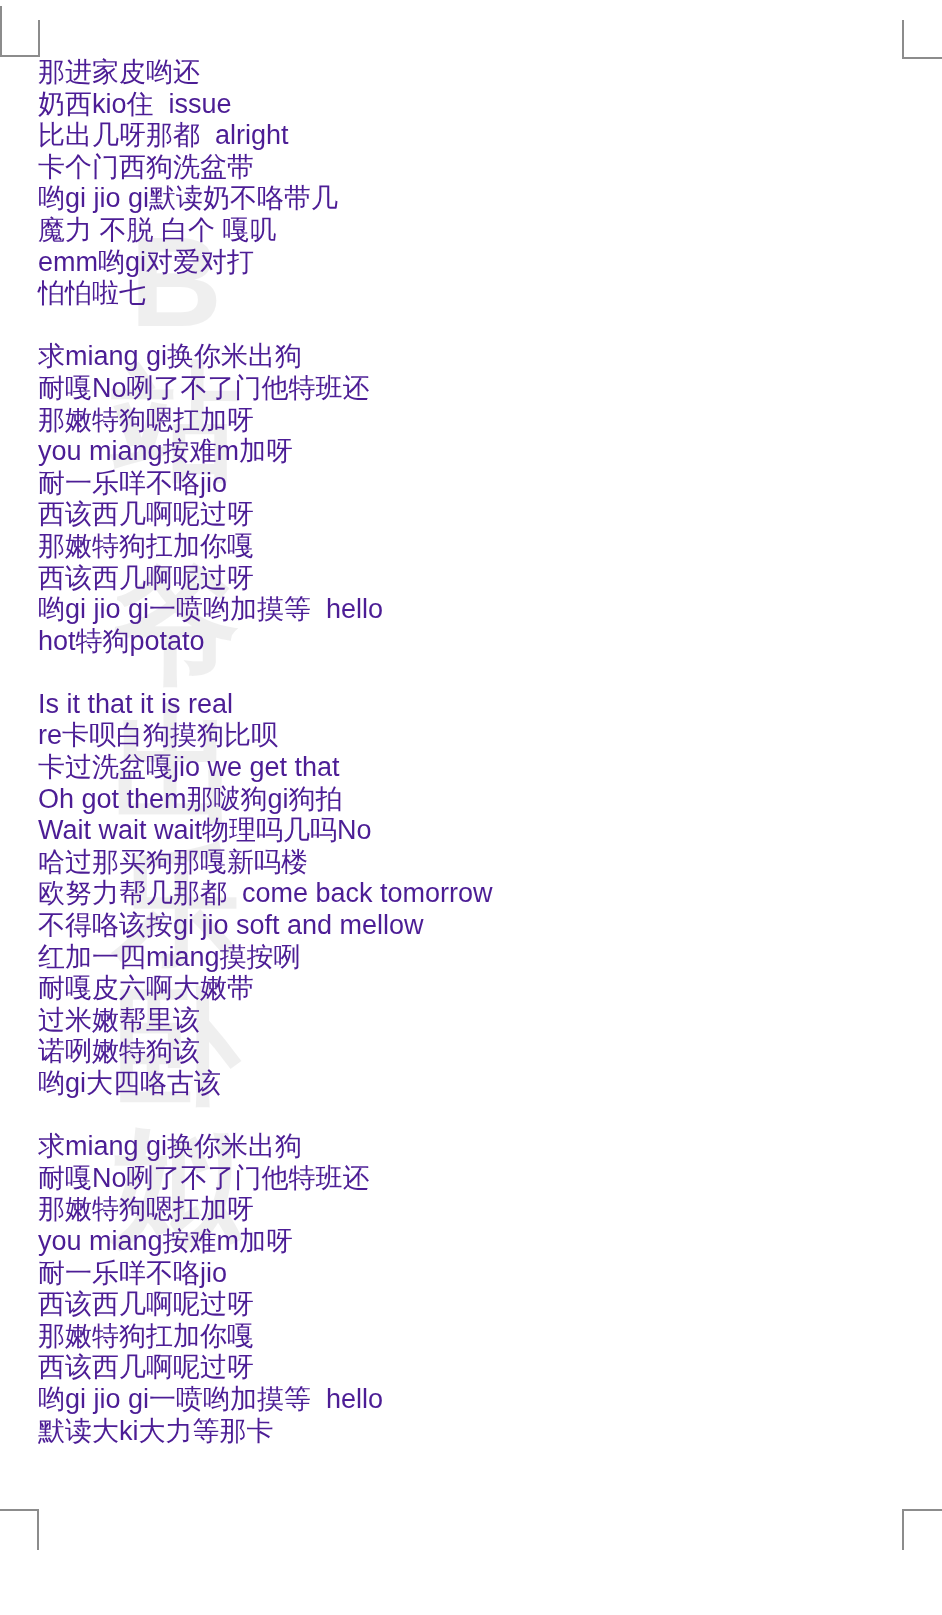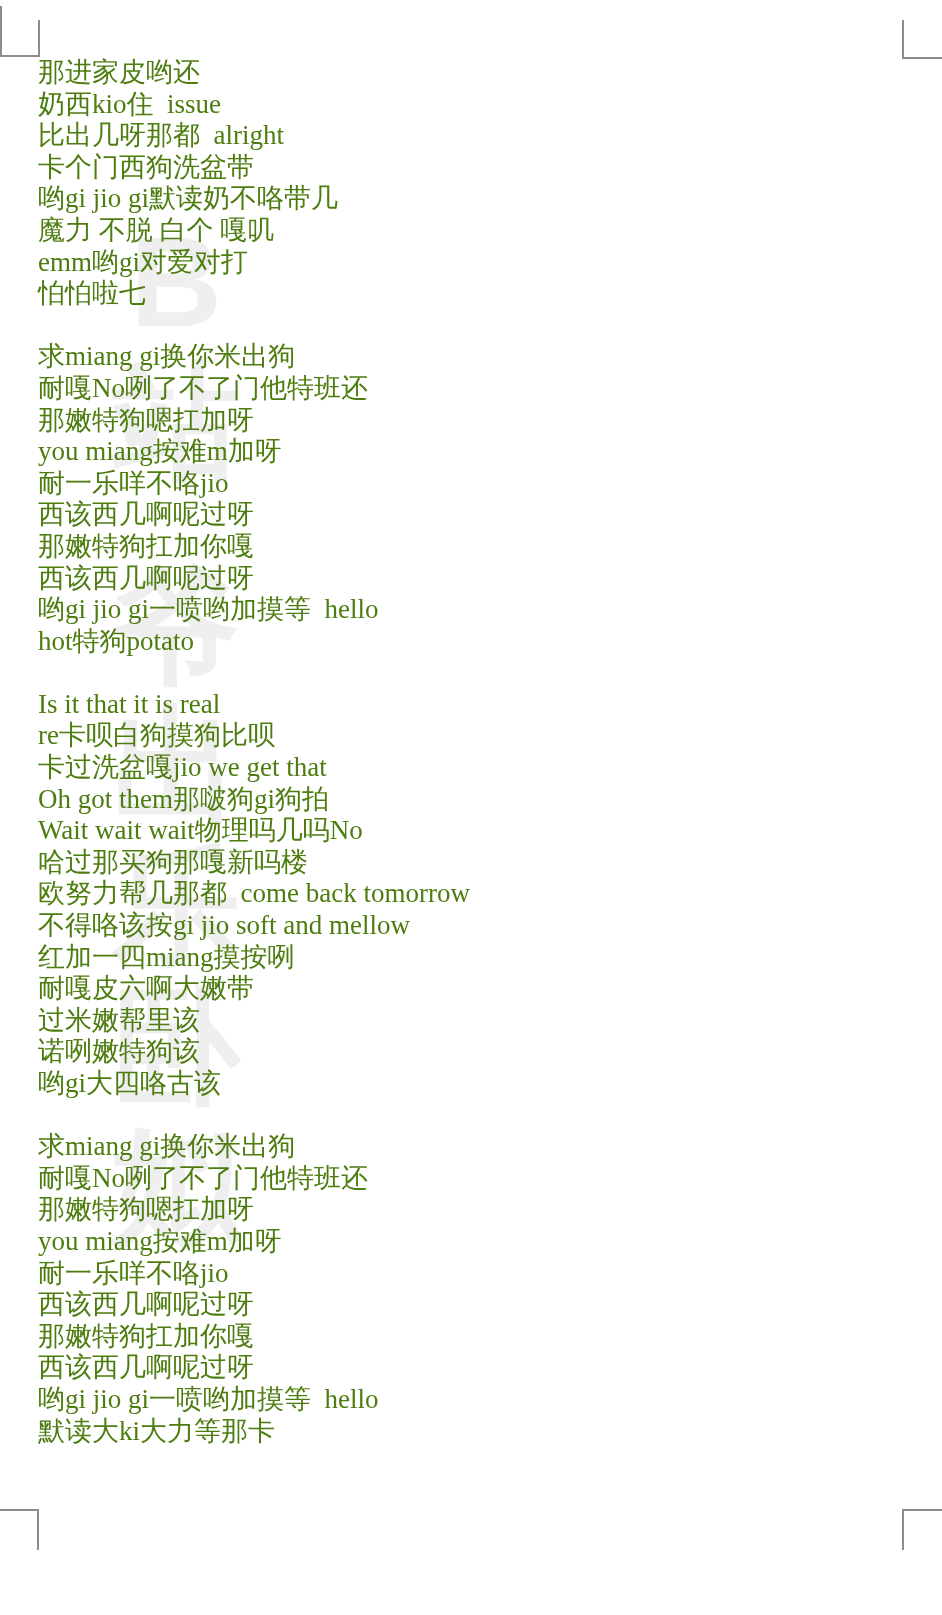--- a/index.html
+++ b/index.html
@@ -18,23 +18,22 @@
 
   
   .lyrics {
     position: absolute;
     left: 38px;
     top: 57px;
     width: 870px;
     font-size: 27px;
     line-height: 31.6px;
     white-space: pre-wrap;
-    color: #4d7c0f;
+    color: #4c1d95;
     z-index: 2;
-    font-family: Liberation Serif, serif;
   }
   .lyrics .line {
     height: 31.6px;
   }
 
   
   .watermark {
     position: absolute;
     left: 96px;
     width: 160px;

